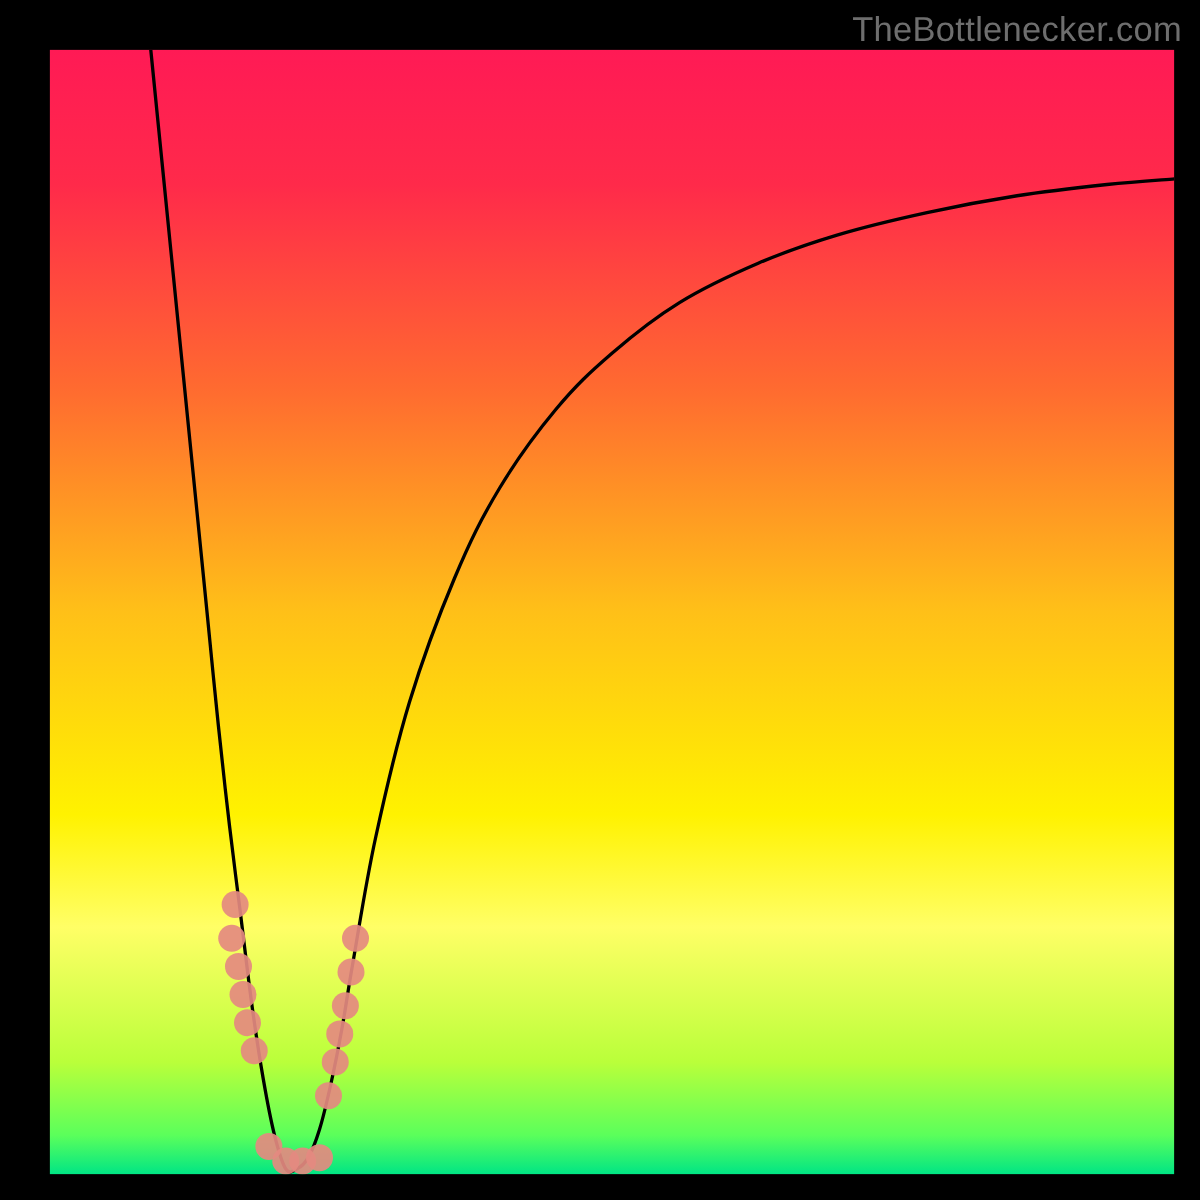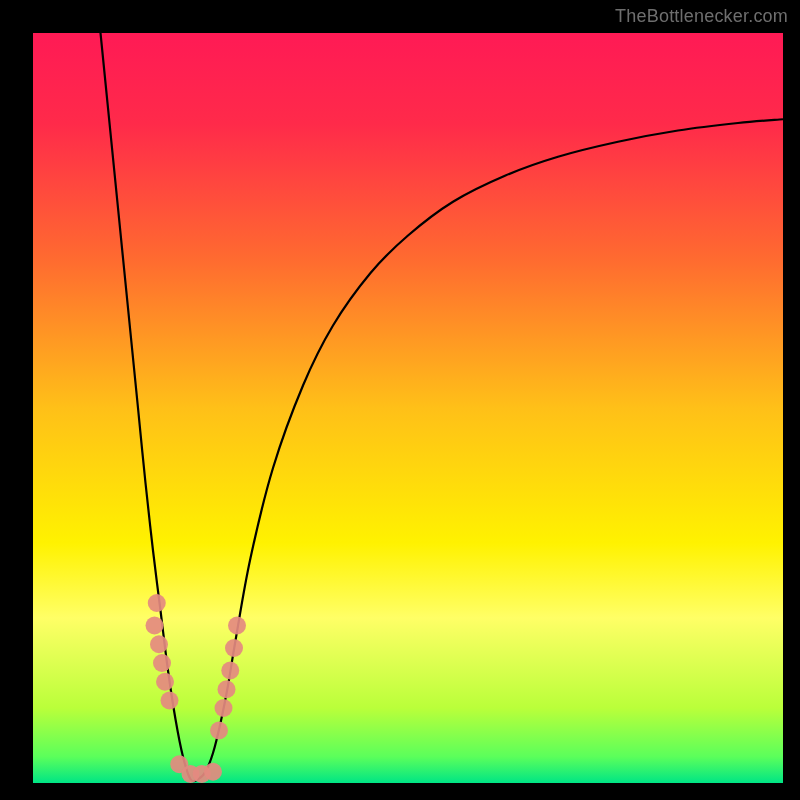--- a/index.html
+++ b/index.html
@@ -24,21 +24,21 @@
     width: 750px;
     height: 750px;
     overflow: hidden;
   }
   svg { display: block; }
   .watermark {
     position: absolute;
     top: 6px;
     right: 12px;
     color: #6e6e6e;
-    font-size: 18px;
+    font-size: 23px;
     letter-spacing: 0.2px;
     user-select: none;
   }
 </style>
 </head>
 <body>
 
 <div class="frame">
   <div class="plot-area">
     <svg id="plot-svg" width="750" height="750" viewBox="0 0 750 750">

